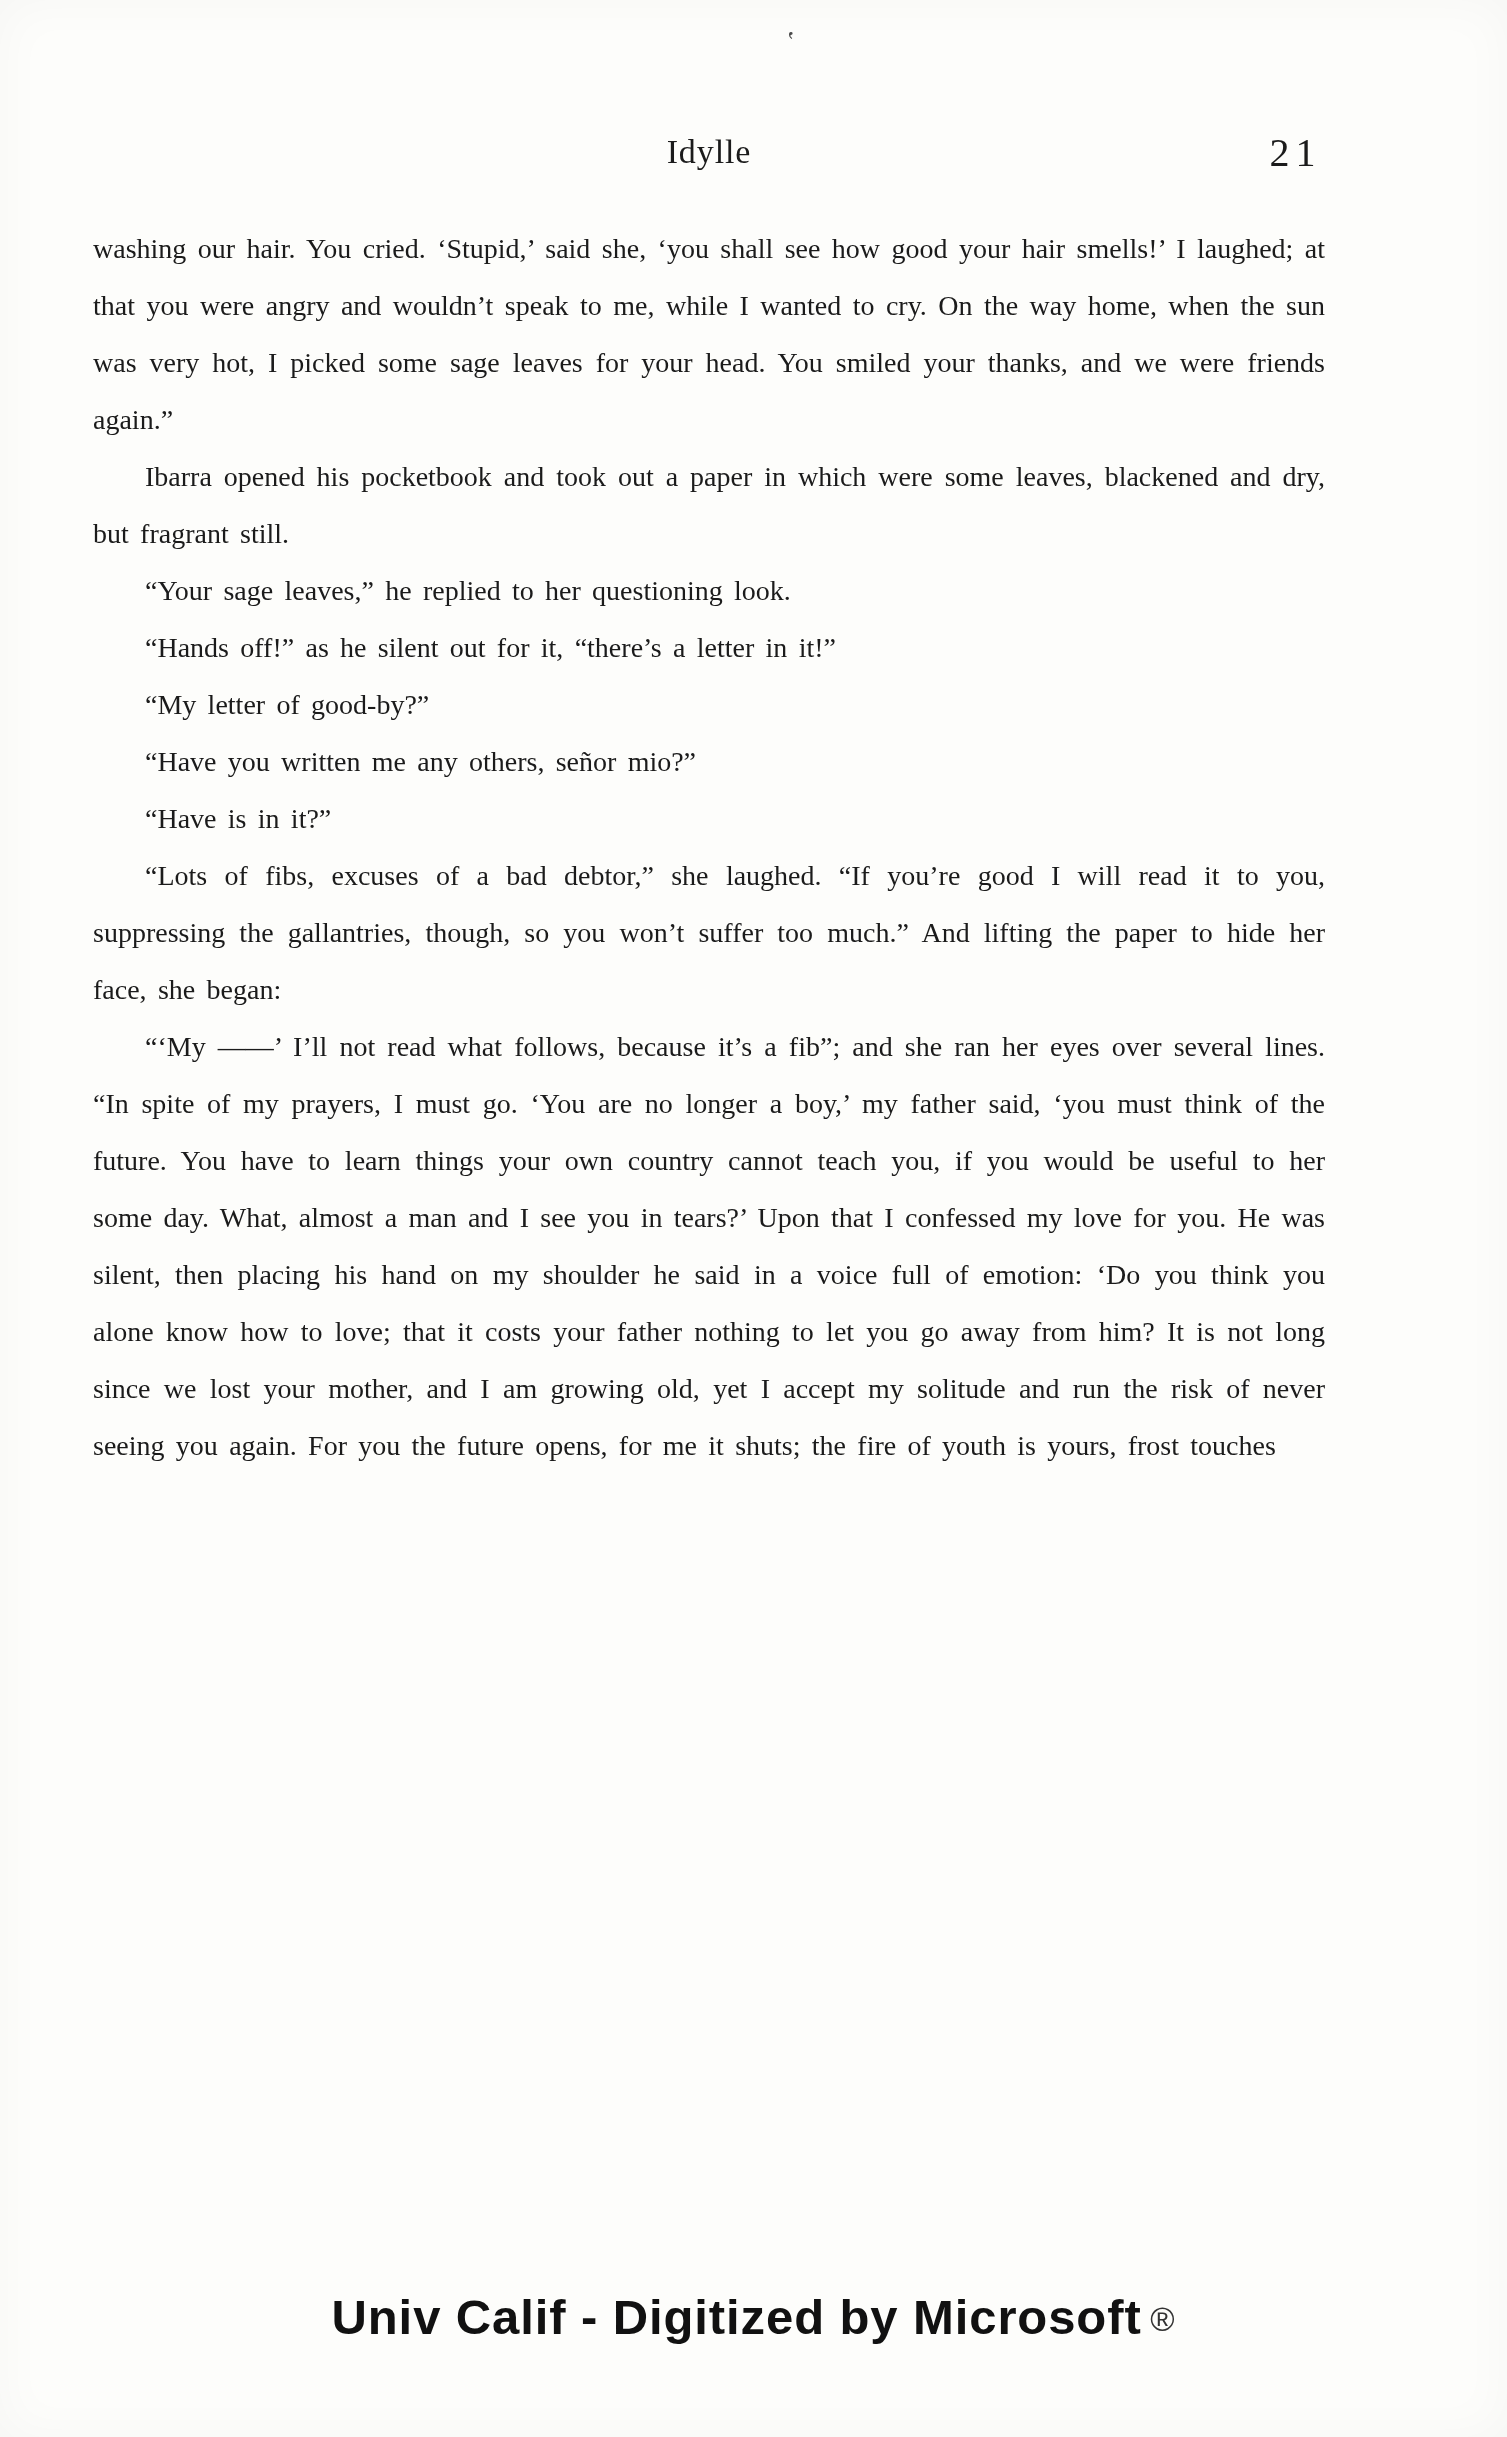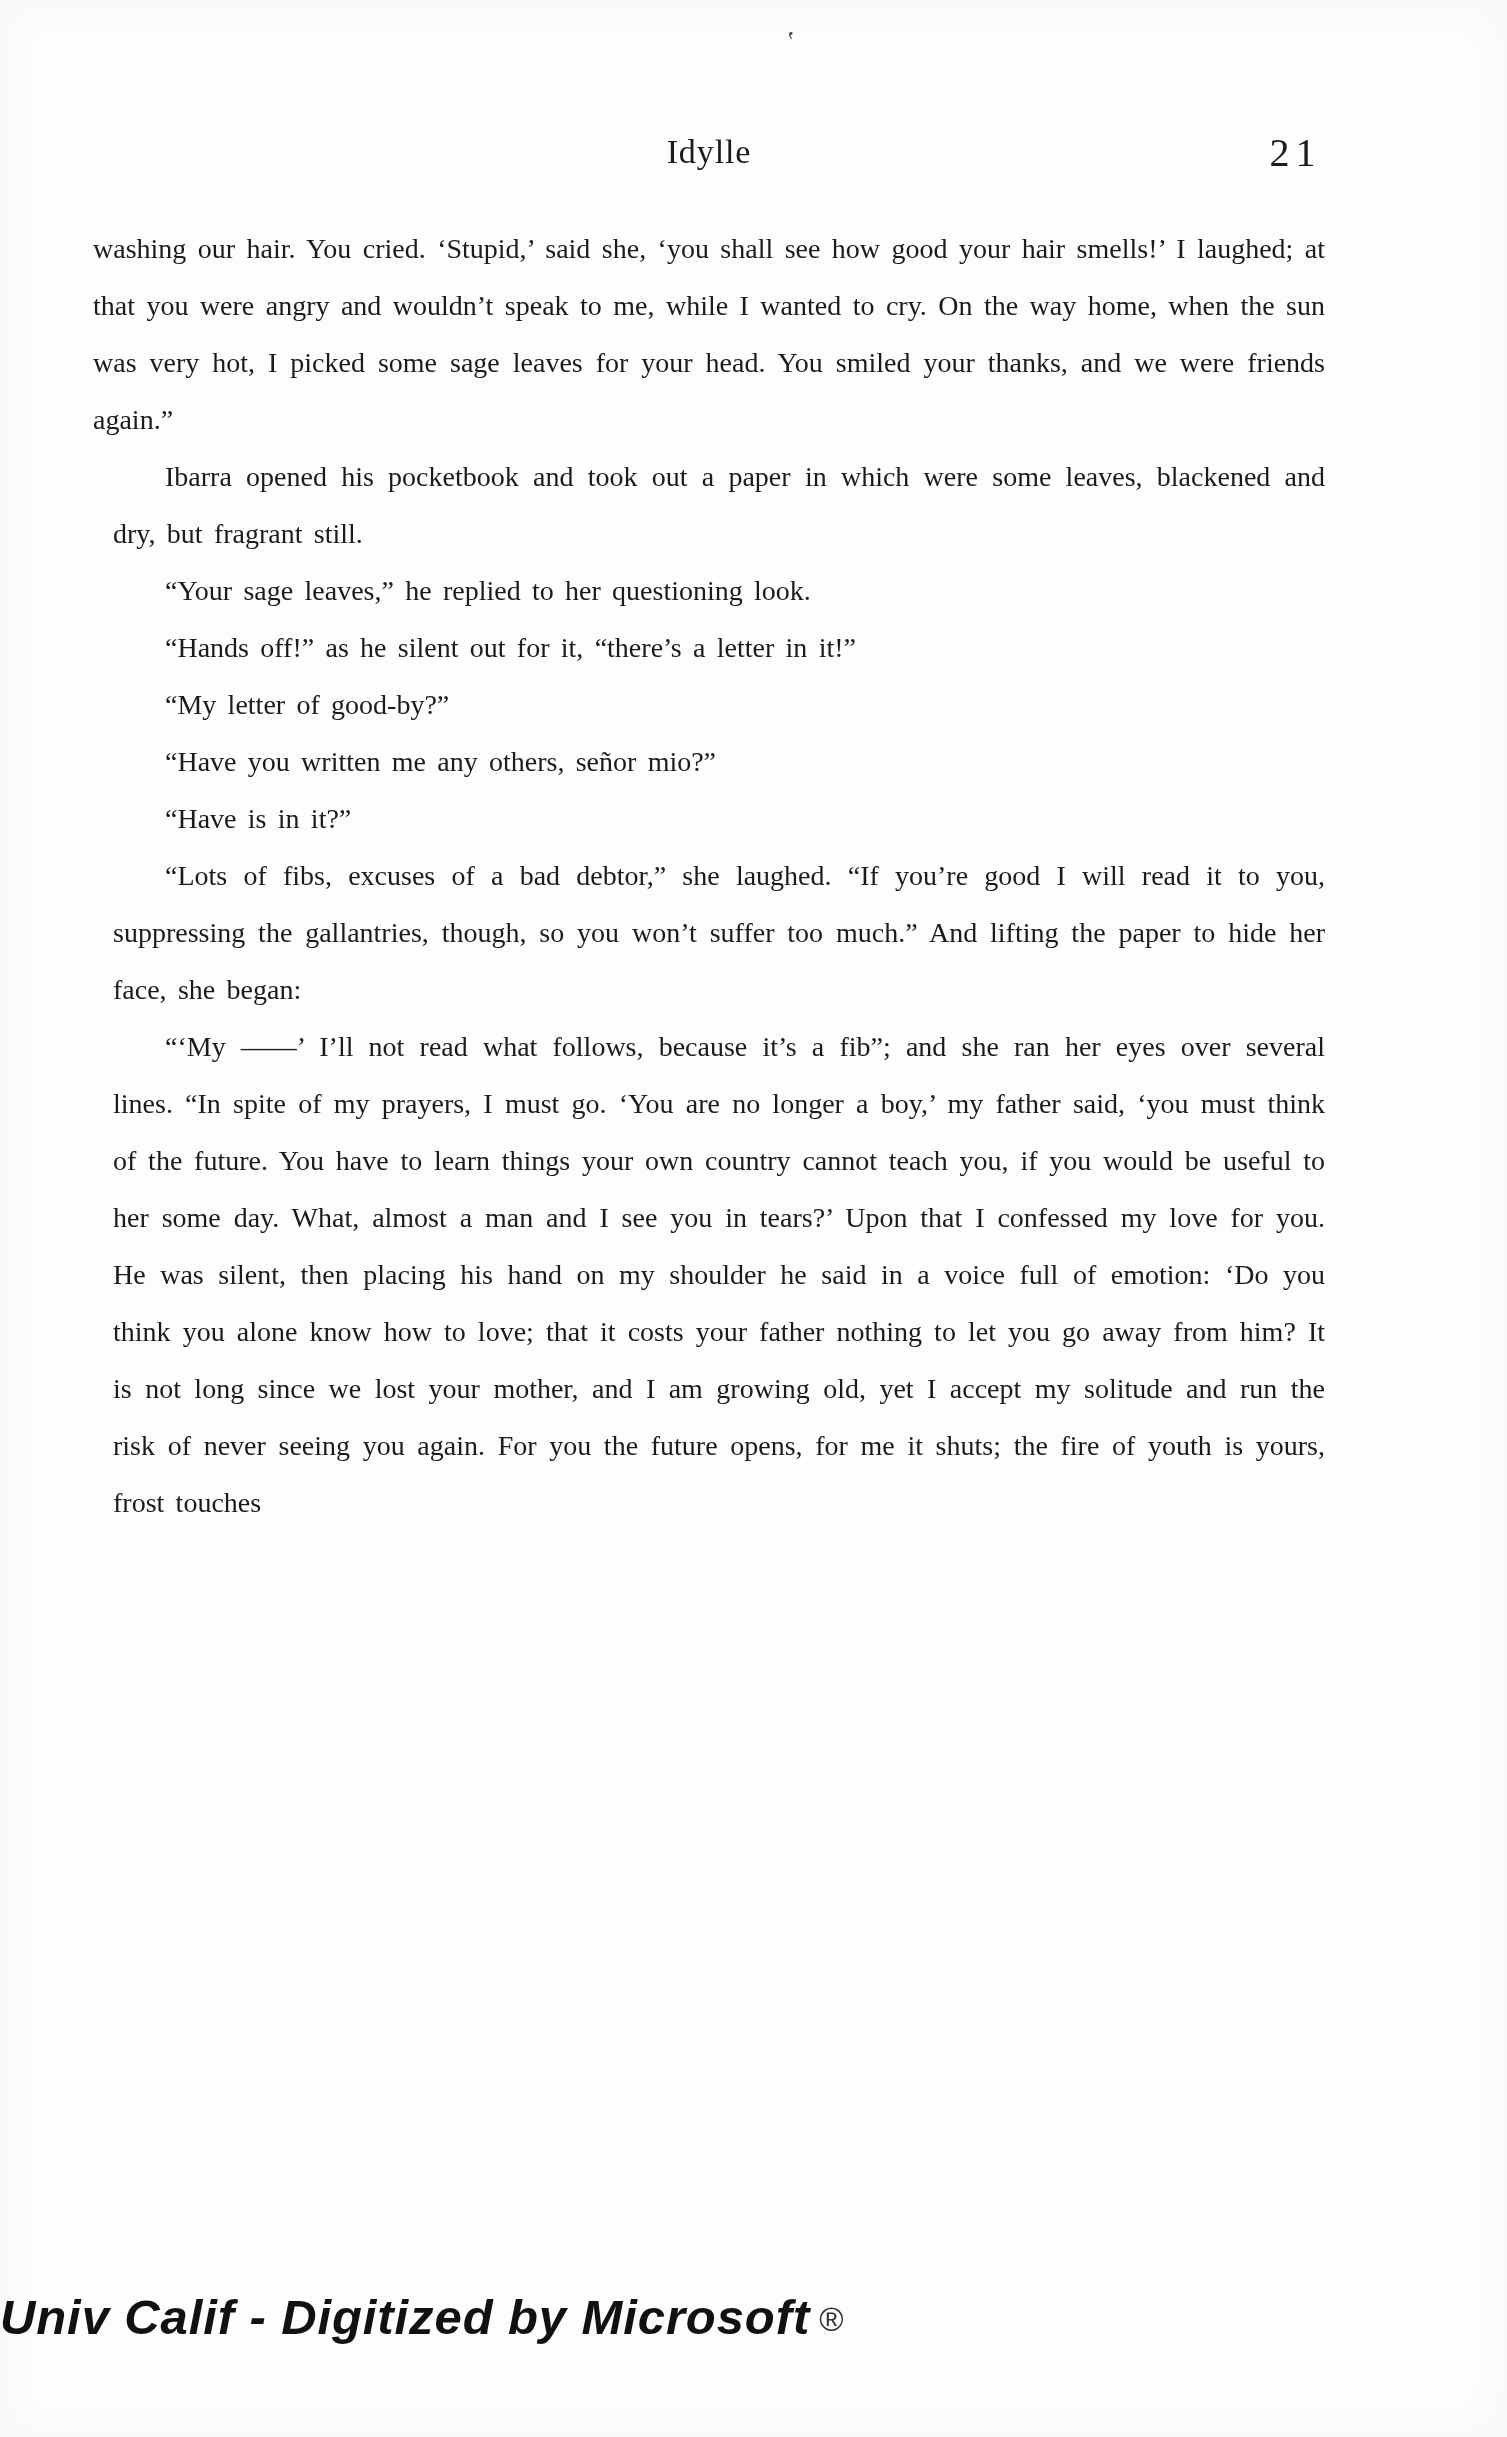--- a/index.html
+++ b/index.html
@@ -50,30 +50,28 @@
     font-size: 28px;
     line-height: 57px;
     text-align: justify;
     word-spacing: 4.3px;
   }
   .para {
     margin: 0;
   }
   .para.indent {
     text-indent: 52px;
-    margin-left: 20px;
   }
   .watermark {
     position: absolute;
     left: 0;
     right: 0;
     top: 2289px;
-    text-align: left;
+    text-align: center;
     font-family: "Liberation Sans", "DejaVu Sans", sans-serif;
-    font-style: italic;
     font-weight: bold;
     font-size: 49px;
     letter-spacing: 0.9px;
     color: #111;
   }
   .watermark .mark {
     font-size: 33px;
     font-weight: normal;
     vertical-align: 3.5px;
     margin-left: 8.7px;

